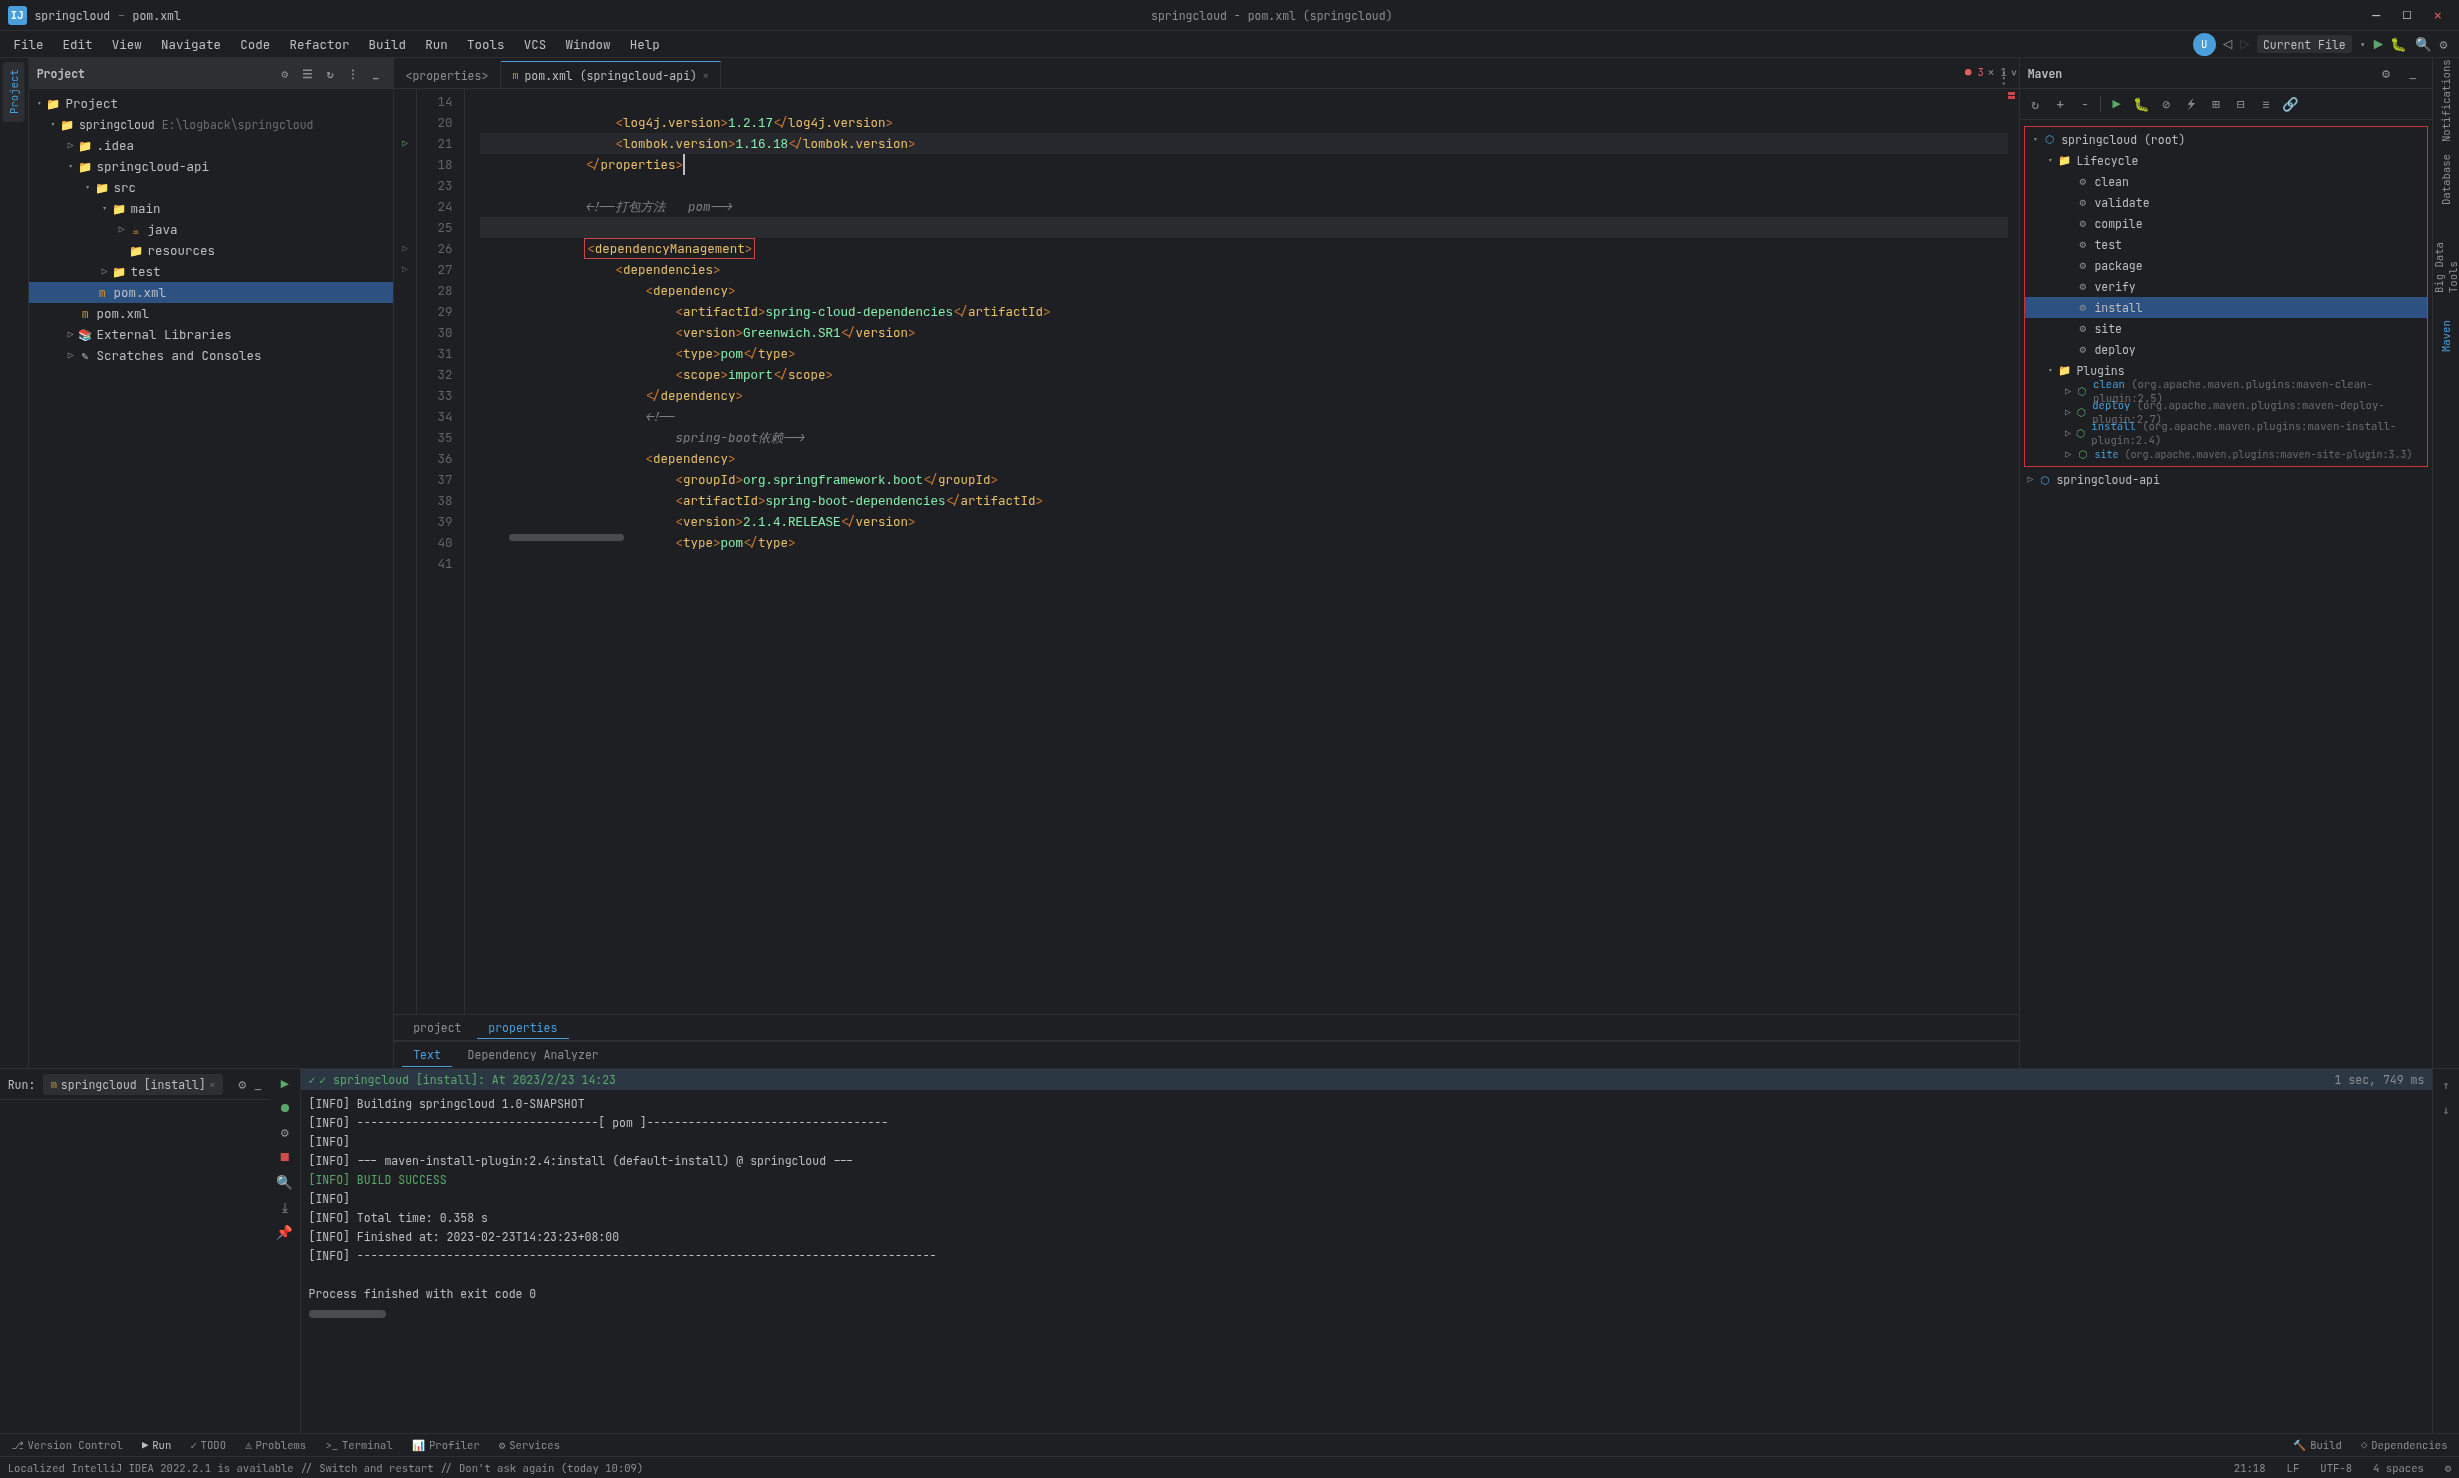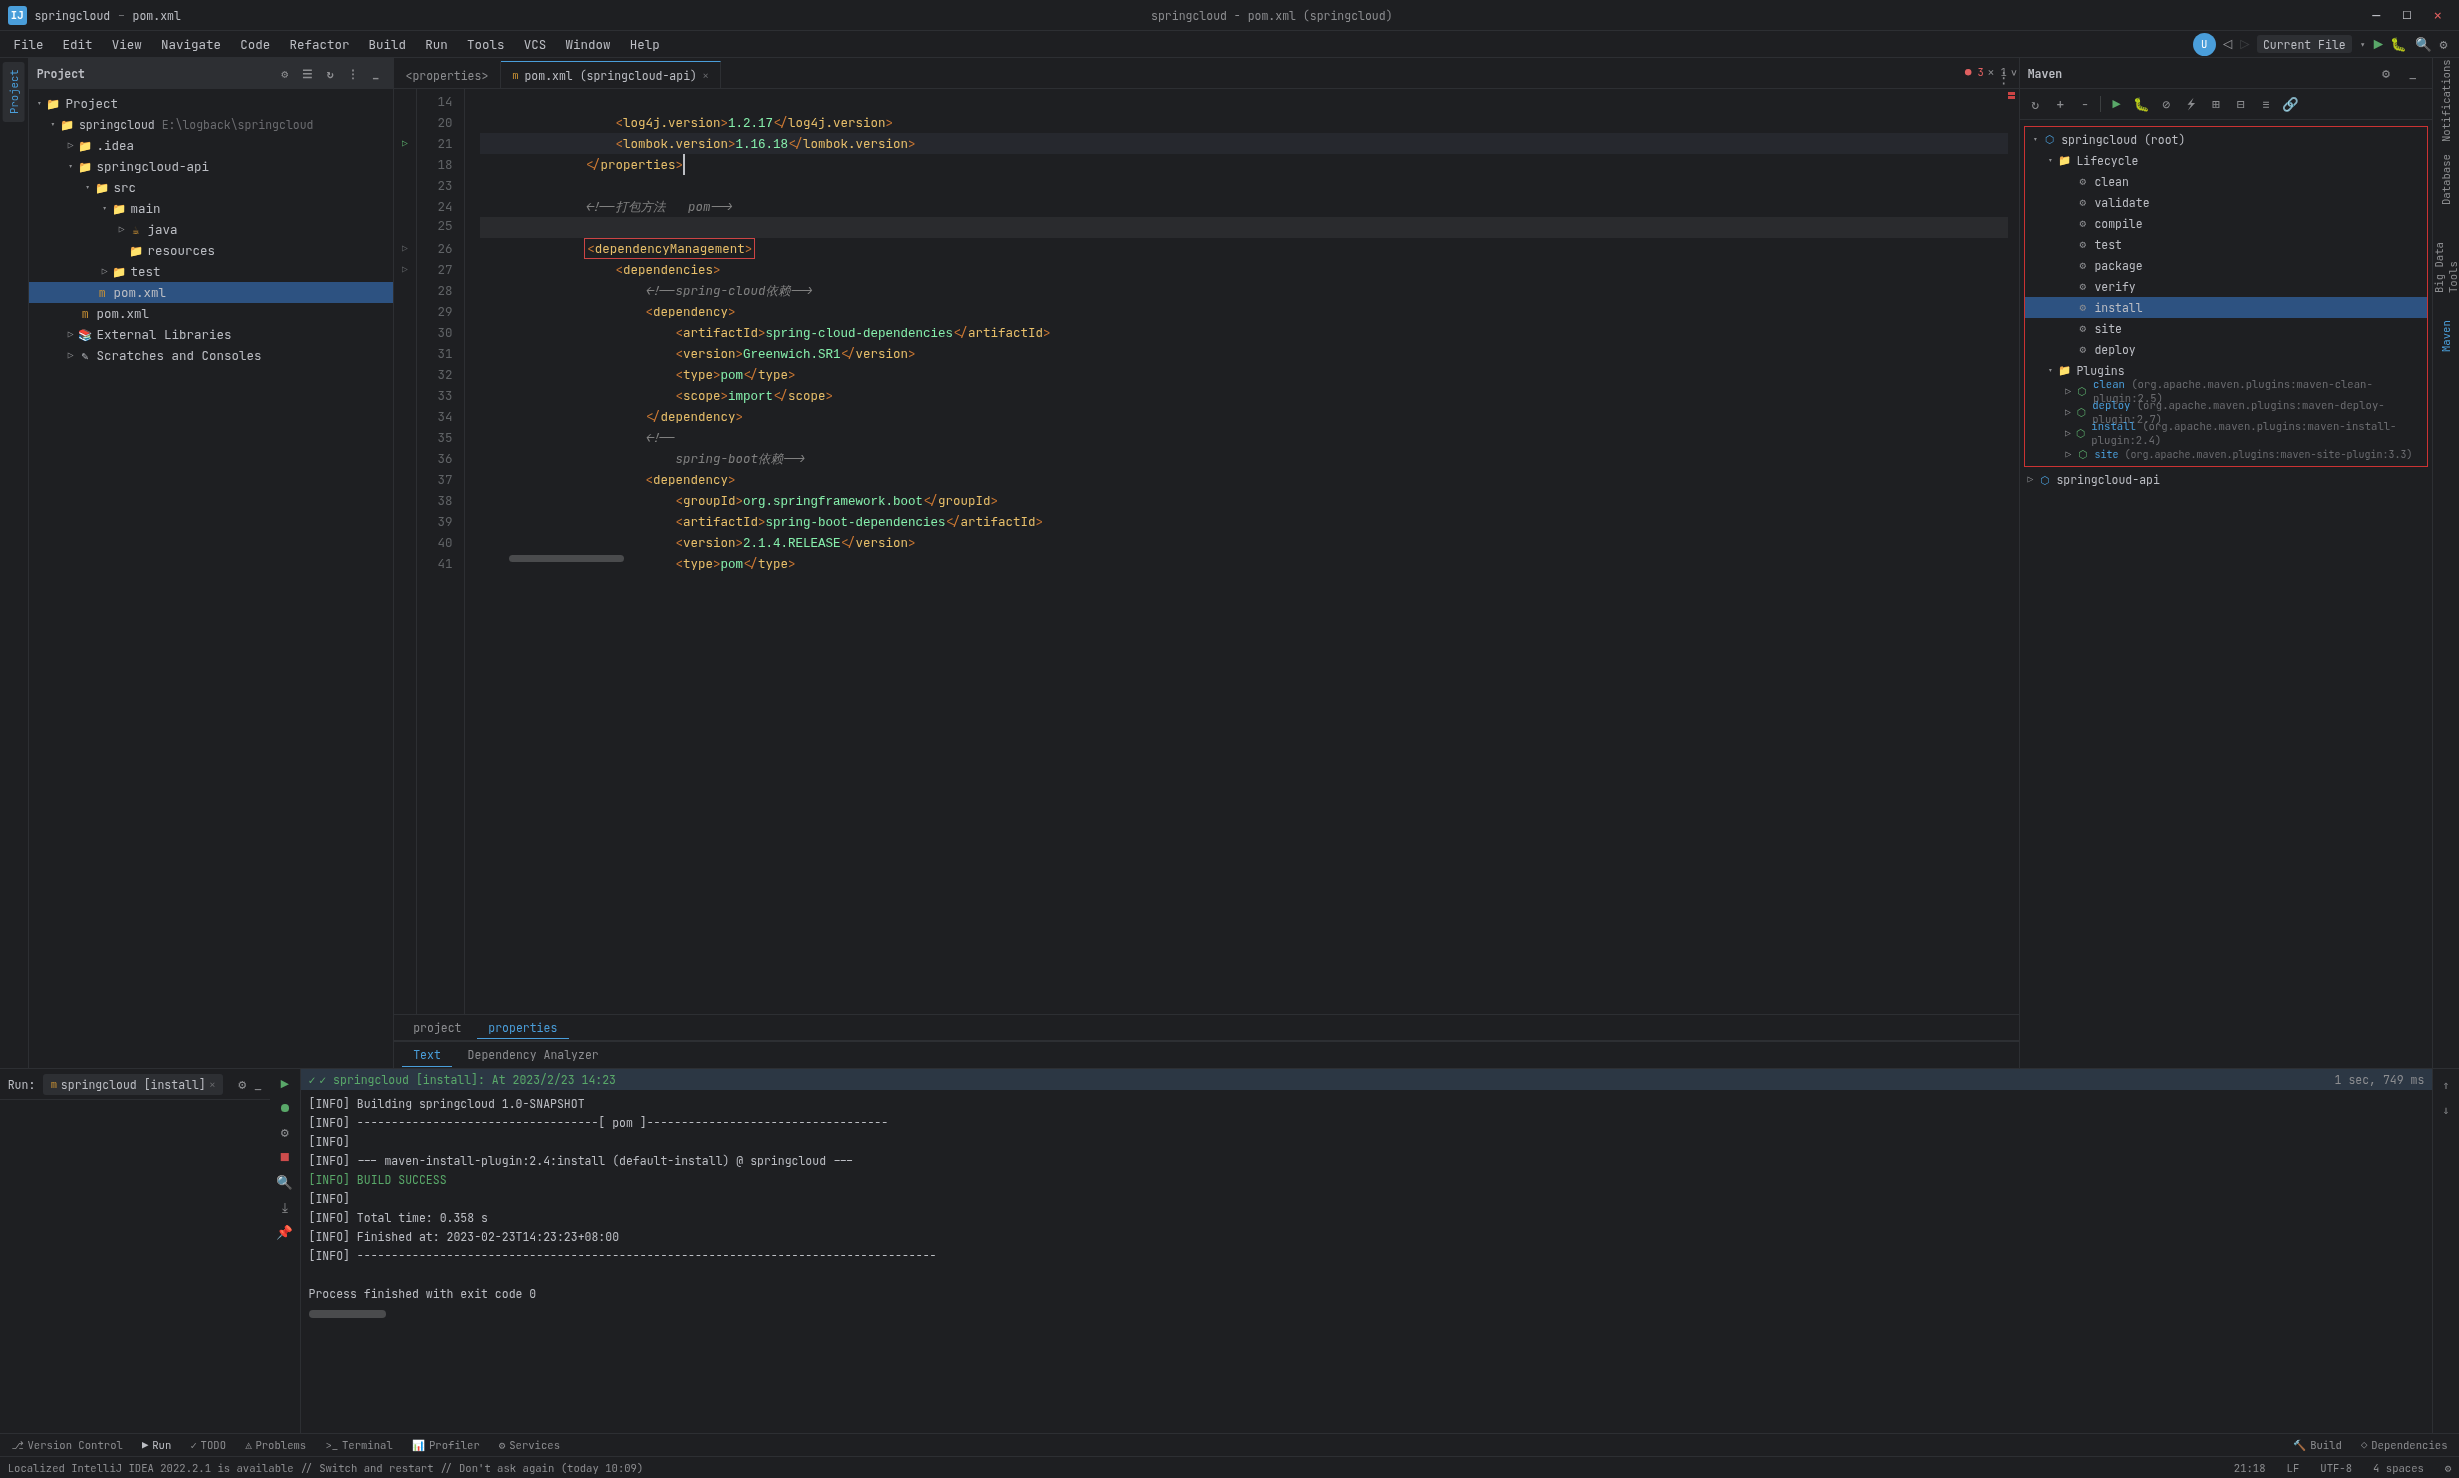--- a/index.html
+++ b/index.html
@@ -679,21 +679,21 @@
         <div style="height:21px;display:flex;align-items:center;justify-content:center;color:#606366;font-size:9.6px;">▷</div>
       </div>
 
       <div id="line-numbers">
         <div style="height:21px;">14</div>
         <div style="height:21px;">20</div>
         <div style="height:21px;">21</div>
         <div style="height:21px;">18</div>
         <div style="height:21px;">23</div>
         <div style="height:21px;">24</div>
-        <div style="height:21px;font-family:Liberation Mono, monospace;">25</div>
+        <div style="height:21px;">25</div>
         <div style="height:21px;">26</div>
         <div style="height:21px;">27</div>
         <div style="height:21px;">28</div>
         <div style="height:21px;">29</div>
         <div style="height:21px;">30</div>
         <div style="height:21px;">31</div>
         <div style="height:21px;">32</div>
         <div style="height:21px;">33</div>
         <div style="height:21px;">34</div>
         <div style="height:21px;">35</div>
@@ -720,23 +720,20 @@
           &nbsp;&nbsp;&nbsp;&nbsp;<span class="xml-comment">&lt;!--打包方法&nbsp;&nbsp;&nbsp;pom--&gt;</span>
         </div>
         <div class="code-line">&nbsp;</div>
         <div class="code-line" style="background:#2a2b2e;">
           &nbsp;&nbsp;&nbsp;&nbsp;<span style="outline:1.9px solid #cc4444;padding:1px 1.9px;"><span class="xml-bracket">&lt;</span><span class="xml-tag">dependencyManagement</span><span class="xml-bracket">&gt;</span></span>
         </div>
         <div class="code-line">
           &nbsp;&nbsp;&nbsp;&nbsp;&nbsp;&nbsp;&nbsp;&nbsp;<span class="xml-bracket">&lt;</span><span class="xml-tag">dependencies</span><span class="xml-bracket">&gt;</span>
         </div>
         <div class="code-line">
-          &nbsp;&nbsp;&nbsp;&nbsp;&nbsp;&nbsp;&nbsp;&nbsp;&nbsp;&nbsp;&nbsp;&nbsp;<span class="xml-comment">&lt;!--spring-cloud依赖--&gt;</span>
-        </div>
-        <div class="code-line">
           &nbsp;&nbsp;&nbsp;&nbsp;&nbsp;&nbsp;&nbsp;&nbsp;&nbsp;&nbsp;&nbsp;&nbsp;<span class="xml-bracket">&lt;</span><span class="xml-tag">dependency</span><span class="xml-bracket">&gt;</span>
         </div>
         <div class="code-line">
           &nbsp;&nbsp;&nbsp;&nbsp;&nbsp;&nbsp;&nbsp;&nbsp;&nbsp;&nbsp;&nbsp;&nbsp;&nbsp;&nbsp;&nbsp;&nbsp;<span class="xml-bracket">&lt;</span><span class="xml-tag">artifactId</span><span class="xml-bracket">&gt;</span><span class="xml-value">spring-cloud-dependencies</span><span class="xml-bracket">&lt;/</span><span class="xml-tag">artifactId</span><span class="xml-bracket">&gt;</span>
         </div>
         <div class="code-line">
           &nbsp;&nbsp;&nbsp;&nbsp;&nbsp;&nbsp;&nbsp;&nbsp;&nbsp;&nbsp;&nbsp;&nbsp;&nbsp;&nbsp;&nbsp;&nbsp;<span class="xml-bracket">&lt;</span><span class="xml-tag">version</span><span class="xml-bracket">&gt;</span><span class="xml-value">Greenwich.SR1</span><span class="xml-bracket">&lt;/</span><span class="xml-tag">version</span><span class="xml-bracket">&gt;</span>
         </div>
         <div class="code-line">
           &nbsp;&nbsp;&nbsp;&nbsp;&nbsp;&nbsp;&nbsp;&nbsp;&nbsp;&nbsp;&nbsp;&nbsp;&nbsp;&nbsp;&nbsp;&nbsp;<span class="xml-bracket">&lt;</span><span class="xml-tag">type</span><span class="xml-bracket">&gt;</span><span class="xml-value">pom</span><span class="xml-bracket">&lt;/</span><span class="xml-tag">type</span><span class="xml-bracket">&gt;</span>

